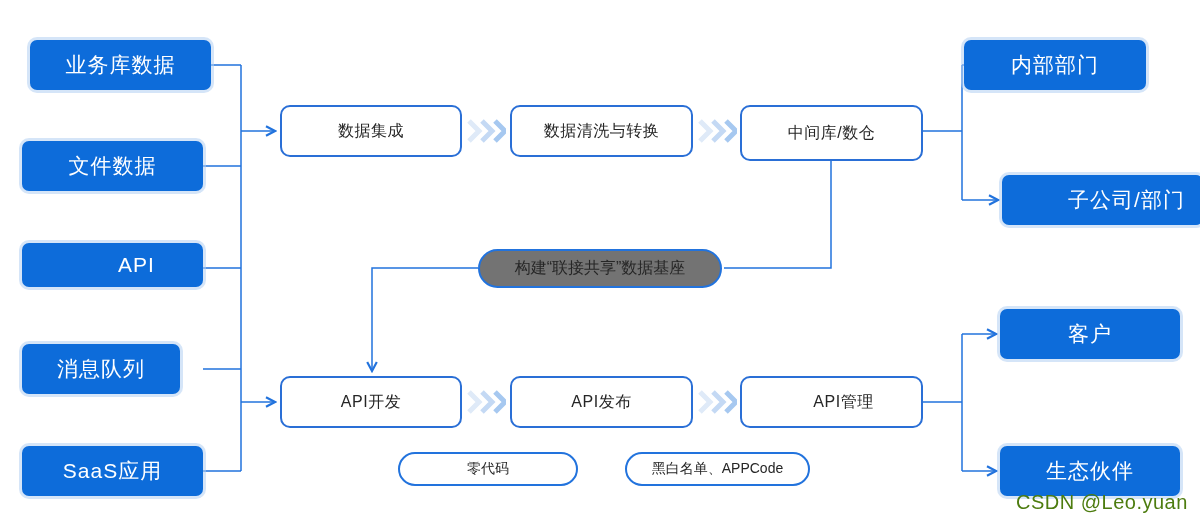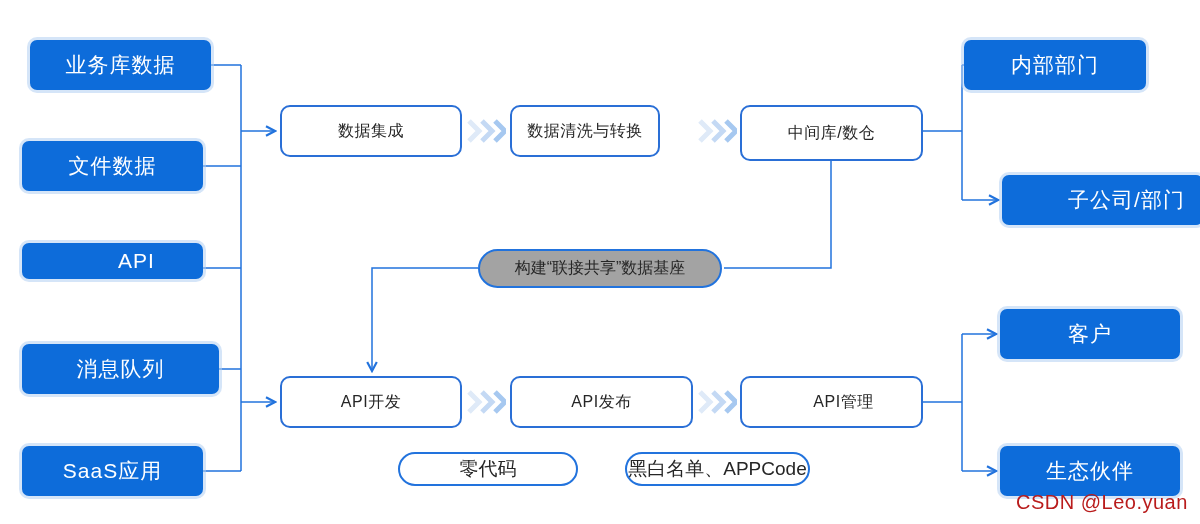--- a/index.html
+++ b/index.html
@@ -40,41 +40,41 @@
   .white-box {
     background: #ffffff;
     border: 2px solid #2a6fd6;
     border-radius: 10px;
     color: #262626;
     font-size: 16px;
     letter-spacing: 0.5px;
     align-items: center;
   }
   .pill {
-    background: #a3a3a3;
+    background: #737373;
     border: 2px solid #2273dd;
     border-radius: 999px;
     color: #262626;
     font-size: 16px;
   }
   .tag-pill {
     background: #ffffff;
     border: 2px solid #2273dd;
     border-radius: 999px;
     color: #262626;
-    font-size: 19px;
+    font-size: 14px;
   }
   .chevrons {
     position: absolute;
     z-index: 1;
   }
   .watermark {
     position: absolute;
     z-index: 2;
-    color: #b91c1c;
+    color: #4d7c0f;
     font-size: 20px;
     letter-spacing: 0.5px;
   }
 </style>
 </head>
 <body>
 
 <div id="canvas">
 
   <svg id="connectors" width="1200" height="524" viewBox="0 0 1200 524">
@@ -104,41 +104,41 @@
       <path d="M962,471 H996" marker-end="url(#arrow)"></path>
     </g>
   </svg>
 
   <div class="node blue-box" style="left:22px; top:40px; width:181px; height:50px;margin-left:8px;">
     <span>业务库数据</span>
   </div>
   <div class="node blue-box" style="left:22px; top:141px; width:181px; height:50px;">
     <span>文件数据</span>
   </div>
-  <div class="node blue-box" style="left:22px; top:243px; width:181px; height:36px;padding-left:48px;">
+  <div class="node blue-box" style="left:22px; top:243px; width:181px; height:44px;padding-left:48px;">
     <span>API</span>
   </div>
-  <div class="node blue-box" style="left:22px; top:344px; width:197px; height:50px;">
+  <div class="node blue-box" style="left:22px; top:344px; width:158px; height:50px;">
     <span>消息队列</span>
   </div>
   <div class="node blue-box" style="left:22px; top:446px; width:181px; height:50px;">
     <span>SaaS应用</span>
   </div>
 
   <div class="node white-box" style="left:280px; top:105px; width:182px; height:52px;">
     <span>数据集成</span>
   </div>
   <div class="chevrons" style="left:466px; top:119px;">
     <svg width="40" height="24" viewBox="0 0 40 24" fill="none">
       <polyline points="3,2 13,12 3,22" stroke="#dfeaf8" stroke-width="5"></polyline>
       <polyline points="16,2 26,12 16,22" stroke="#c4d9f4" stroke-width="5"></polyline>
       <polyline points="29,2 39,12 29,22" stroke="#a6c8f0" stroke-width="5"></polyline>
     </svg>
   </div>
-  <div class="node white-box" style="left:510px; top:105px; width:150px; height:52px;">
+  <div class="node white-box" style="left:510px; top:105px; width:183px; height:52px;">
     <span>数据清洗与转换</span>
   </div>
   <div class="chevrons" style="left:697px; top:119px;">
     <svg width="40" height="24" viewBox="0 0 40 24" fill="none">
       <polyline points="3,2 13,12 3,22" stroke="#dfeaf8" stroke-width="5"></polyline>
       <polyline points="16,2 26,12 16,22" stroke="#c4d9f4" stroke-width="5"></polyline>
       <polyline points="29,2 39,12 29,22" stroke="#a6c8f0" stroke-width="5"></polyline>
     </svg>
   </div>
   <div class="node white-box" style="left:740px; top:105px; width:183px; height:56px;">

